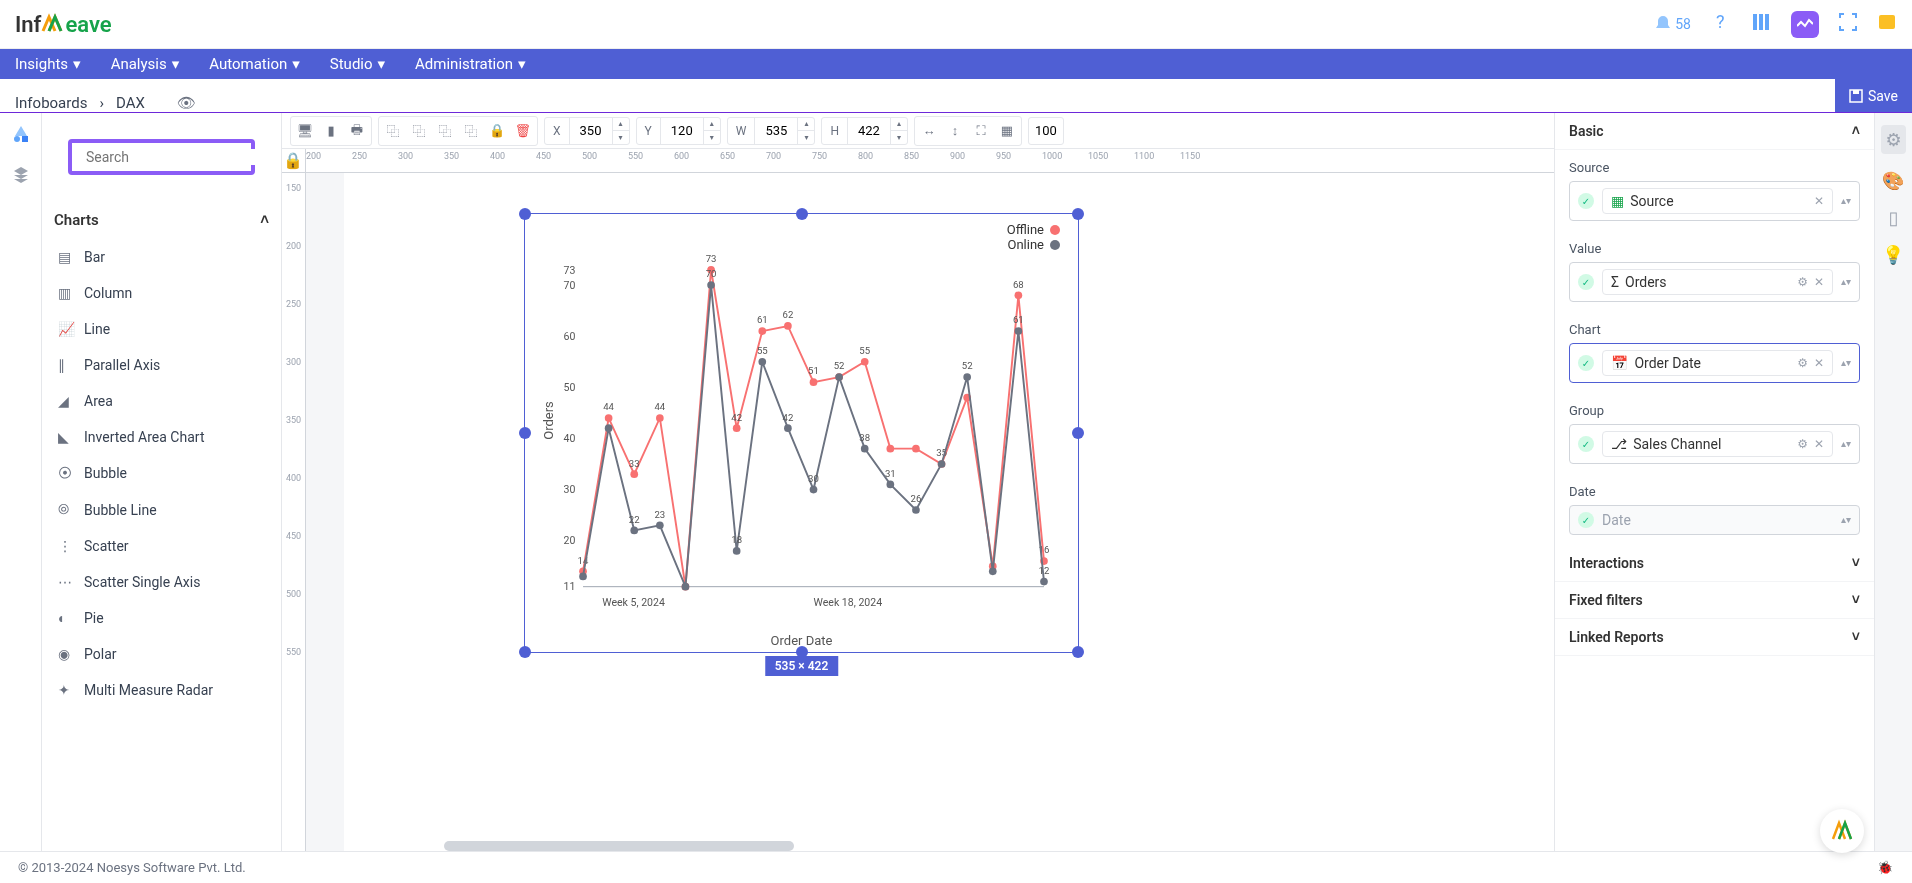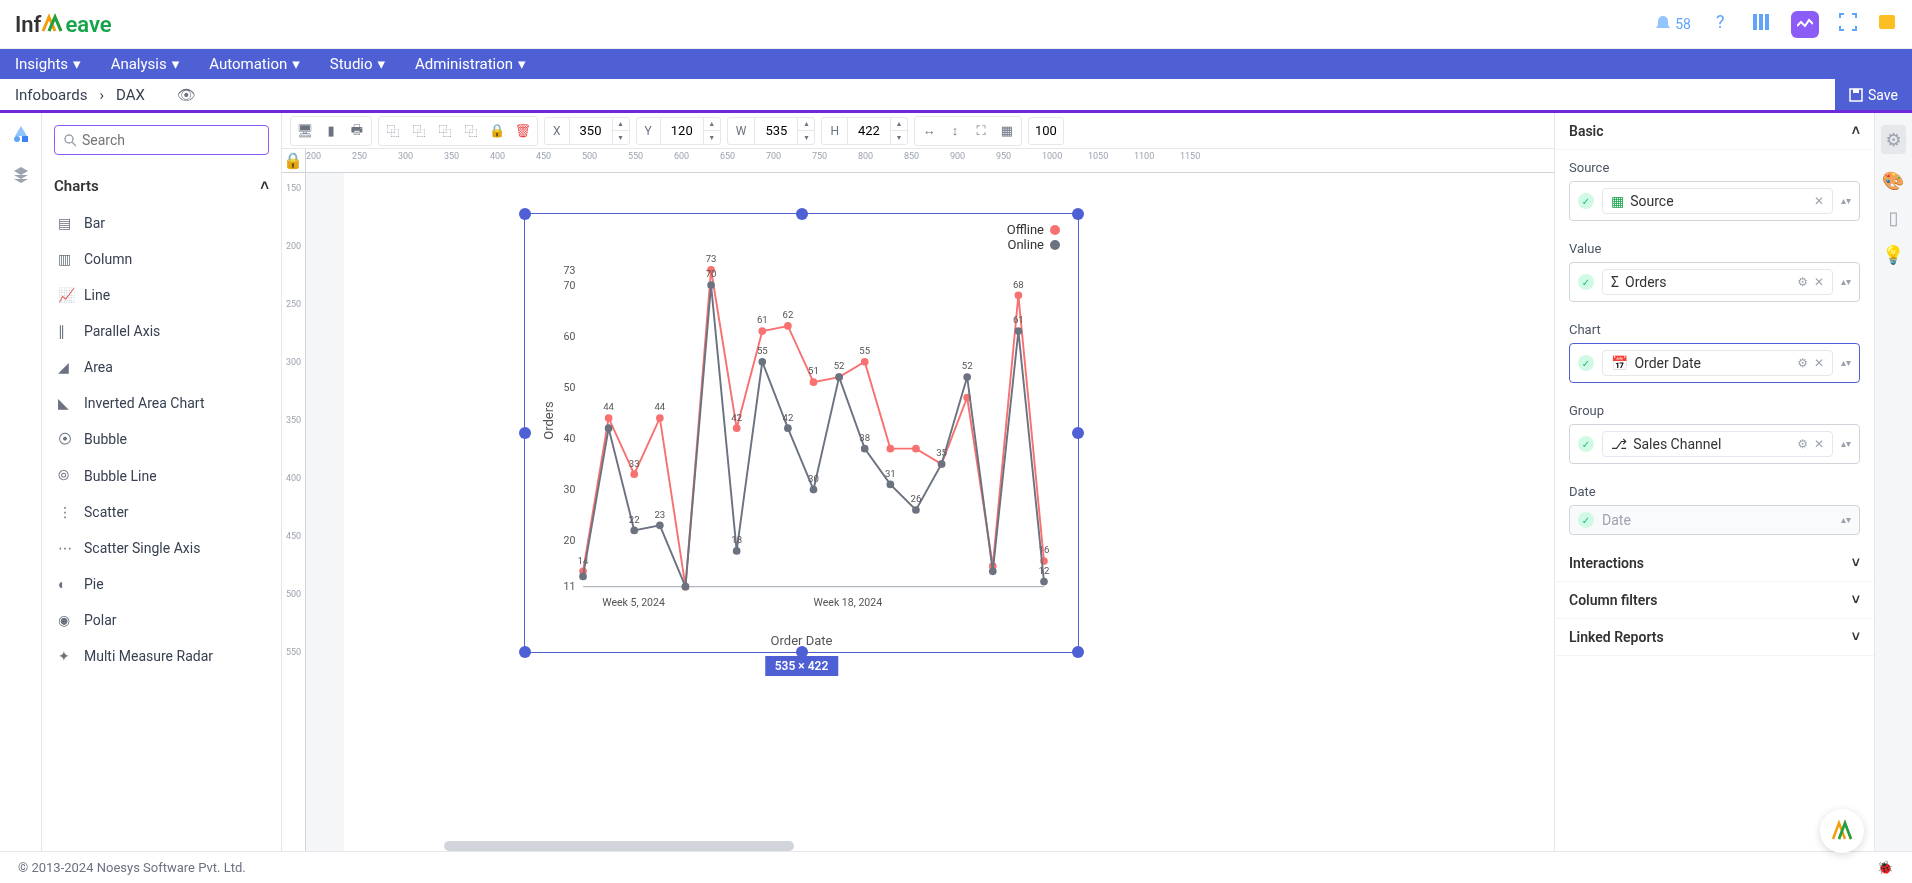--- a/index.html
+++ b/index.html
@@ -7,28 +7,28 @@
 .header { height: 49px; background: #fff; display: flex; align-items: center; justify-content: space-between; padding: 0 15px; border-bottom: 1px solid #eee; text-align: center; }
 .logo { display: flex; align-items: center; font-size: 22px; font-weight: 600; }
 .logo-info { color: #333; }
 .logo-weave { color: #16a34a; }
 .header-icons { display: flex; align-items: center; gap: 20px; }
 .header-icon { cursor: pointer; color: #3b82f6; font-size: 20px; }
 .notif { display: flex; align-items: center; color: #60a5fa; gap: 2px; font-size: 14px; }
 .purple-badge { background: #8b5cf6; border-radius: 6px; padding: 4px 6px; color: #fff; }
 .nav { height: 30px; background: #4f5fd4; display: flex; align-items: center; padding: 0 15px; gap: 30px; }
 .nav-item { color: #fff; font-size: 15px; display: flex; align-items: center; gap: 5px; cursor: pointer; }
-.breadcrumb-bar { height: 34px; background: #fff; border-bottom: 3px solid #6d28d9; display: flex; align-items: center; justify-content: space-between; padding-left: 15px; }
+.breadcrumb-bar { height: 34px; background: #fff; border-bottom: 1px solid #6d28d9; display: flex; align-items: flex-end; justify-content: space-between; padding-left: 15px; }
 .breadcrumb { display: flex; align-items: center; gap: 12px; font-size: 15px; color: #374151; }
 .save-btn { background: #4f5fd4; color: #fff; padding: 8px 14px; font-size: 14px; display: flex; align-items: center; gap: 5px; cursor: pointer; height: 100%; }
 .main-layout { display: flex; height: calc(100vh - 145px); }
 .left-rail { width: 42px; background: #fff; border-right: 1px solid #e5e7eb; display: flex; flex-direction: column; align-items: center; padding-top: 12px; gap: 18px; }
 .left-rail-icon { color: #9ca3af; font-size: 18px; cursor: pointer; }
 .left-panel { width: 240px; background: #fff; border-right: 1px solid #e5e7eb; display: flex; flex-direction: column; }
-.search-box { margin: 12px; border: 1px solid #8b5cf6; border-radius: 4px; display: flex; align-items: center; padding: 6px 8px; gap: 6px; }
+.search-box { margin: 26px; border: 4px solid #8b5cf6; border-radius: 4px; display: flex; align-items: center; padding: 6px 8px; gap: 6px; }
 .search-box input { border: none; outline: none; flex: 1; font-size: 14px; }
 .section-header { padding: 10px 12px; font-weight: 600; font-size: 15px; display: flex; justify-content: space-between; align-items: center; }
 .chart-list { overflow-y: auto; flex: 1; }
 .chart-item { padding: 10px 16px; font-size: 14px; color: #374151; display: flex; align-items: center; gap: 10px; cursor: pointer; }
 .chart-icon { width: 16px; color: #6b7280; }
 .canvas-area { flex: 1; background: #f5f6f8; position: relative; overflow: hidden; }
 .toolbar { height: 36px; background: #fff; border-bottom: 1px solid #e5e7eb; display: flex; align-items: center; padding: 0 8px; gap: 6px; }
 .tool-group { display: flex; gap: 2px; border: 1px solid #e5e7eb; border-radius: 3px; padding: 2px; }
 .tool-btn { width: 24px; height: 24px; display: flex; align-items: center; justify-content: center; cursor: pointer; color: #6b7280; font-size: 13px; }
 .tool-btn.danger { color: #ef4444; }
@@ -505,21 +505,21 @@
         <span style="color:#9ca3af;">Date</span>
           <span style="flex:1"></span>
         <span class="updown">▴▾</span>
       </div>
     </div>
     <div class="right-section-hdr">
         <span>Interactions</span>
         <span>˅</span>
       </div>
     <div class="right-section-hdr">
-        <span>Column filters</span>
+        <span>Fixed filters</span>
         <span>˅</span>
       </div>
     <div class="right-section-hdr">
         <span>Linked Reports</span>
         <span>˅</span>
       </div>
   </div>
 
   <div class="right-rail">
     <span class="right-rail-icon" style="background:#e5e7eb;padding:4px;border-radius:4px;">⚙</span>

